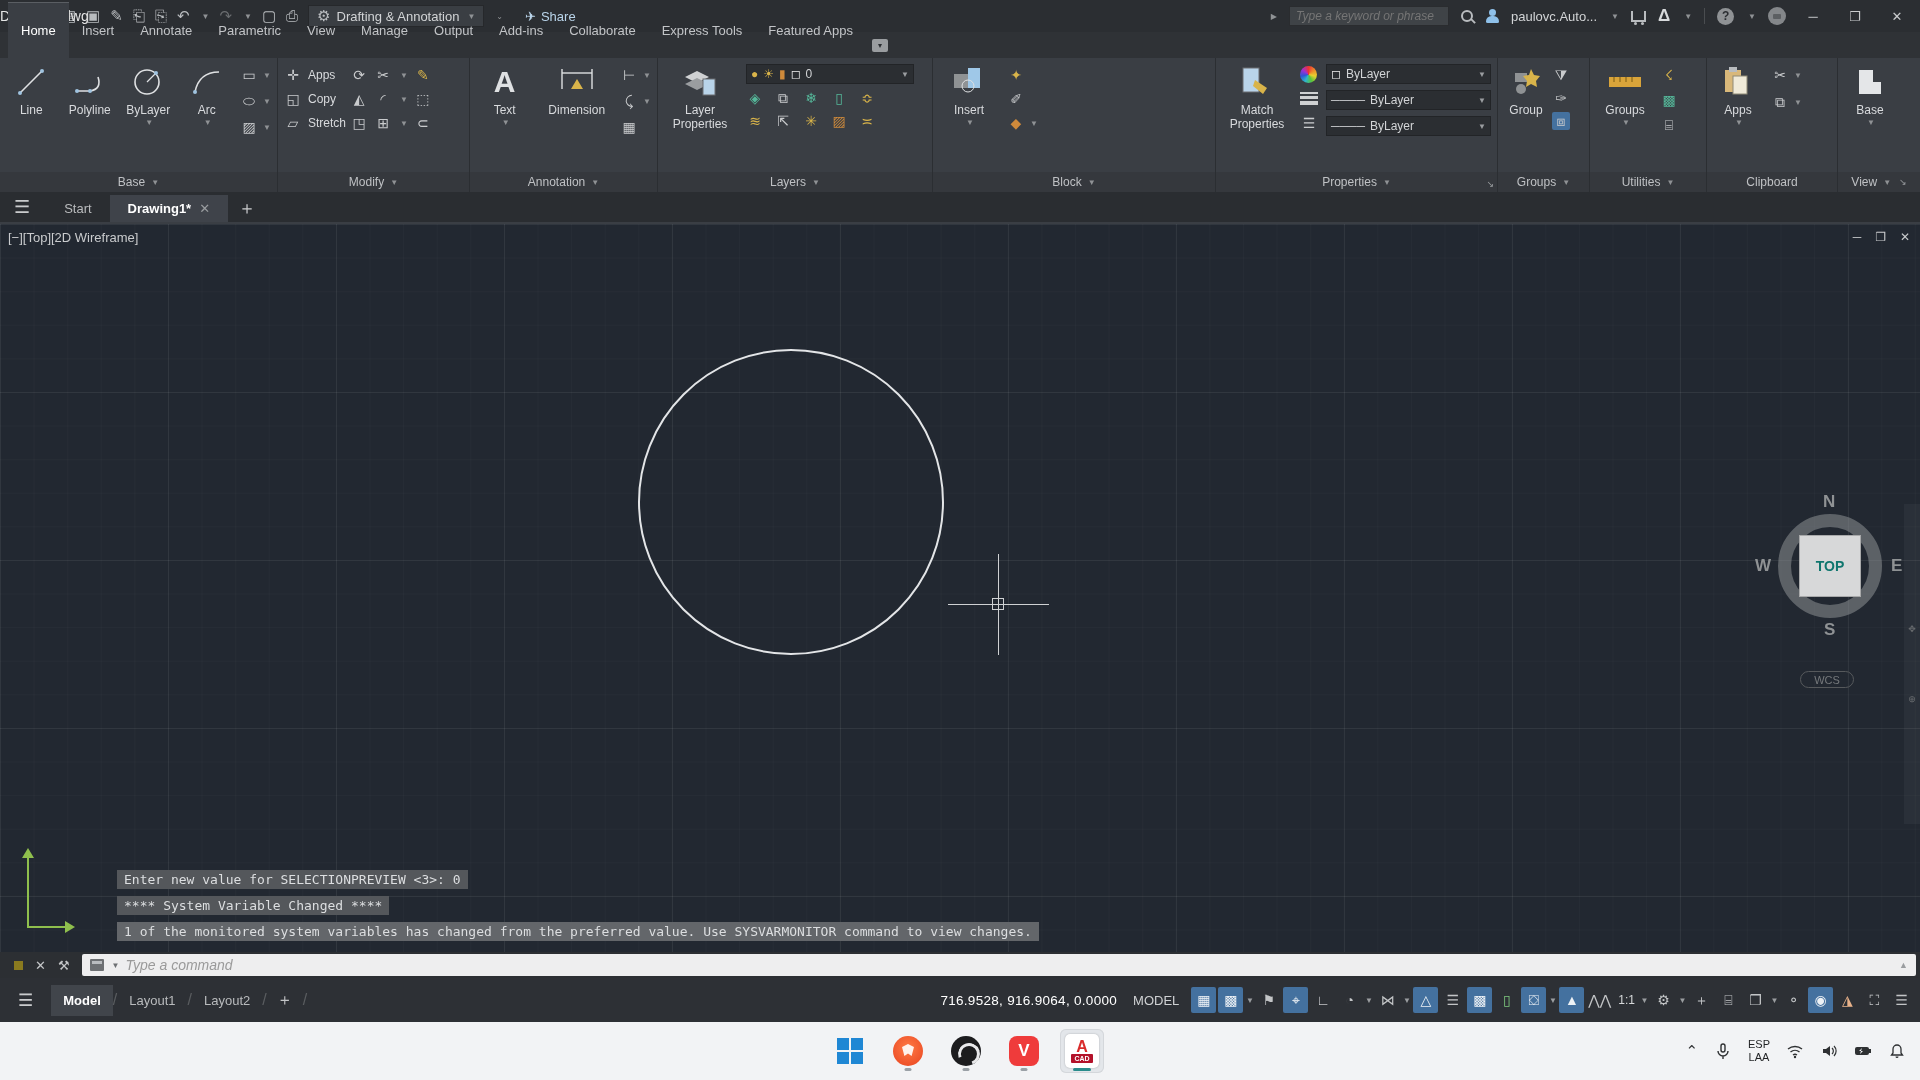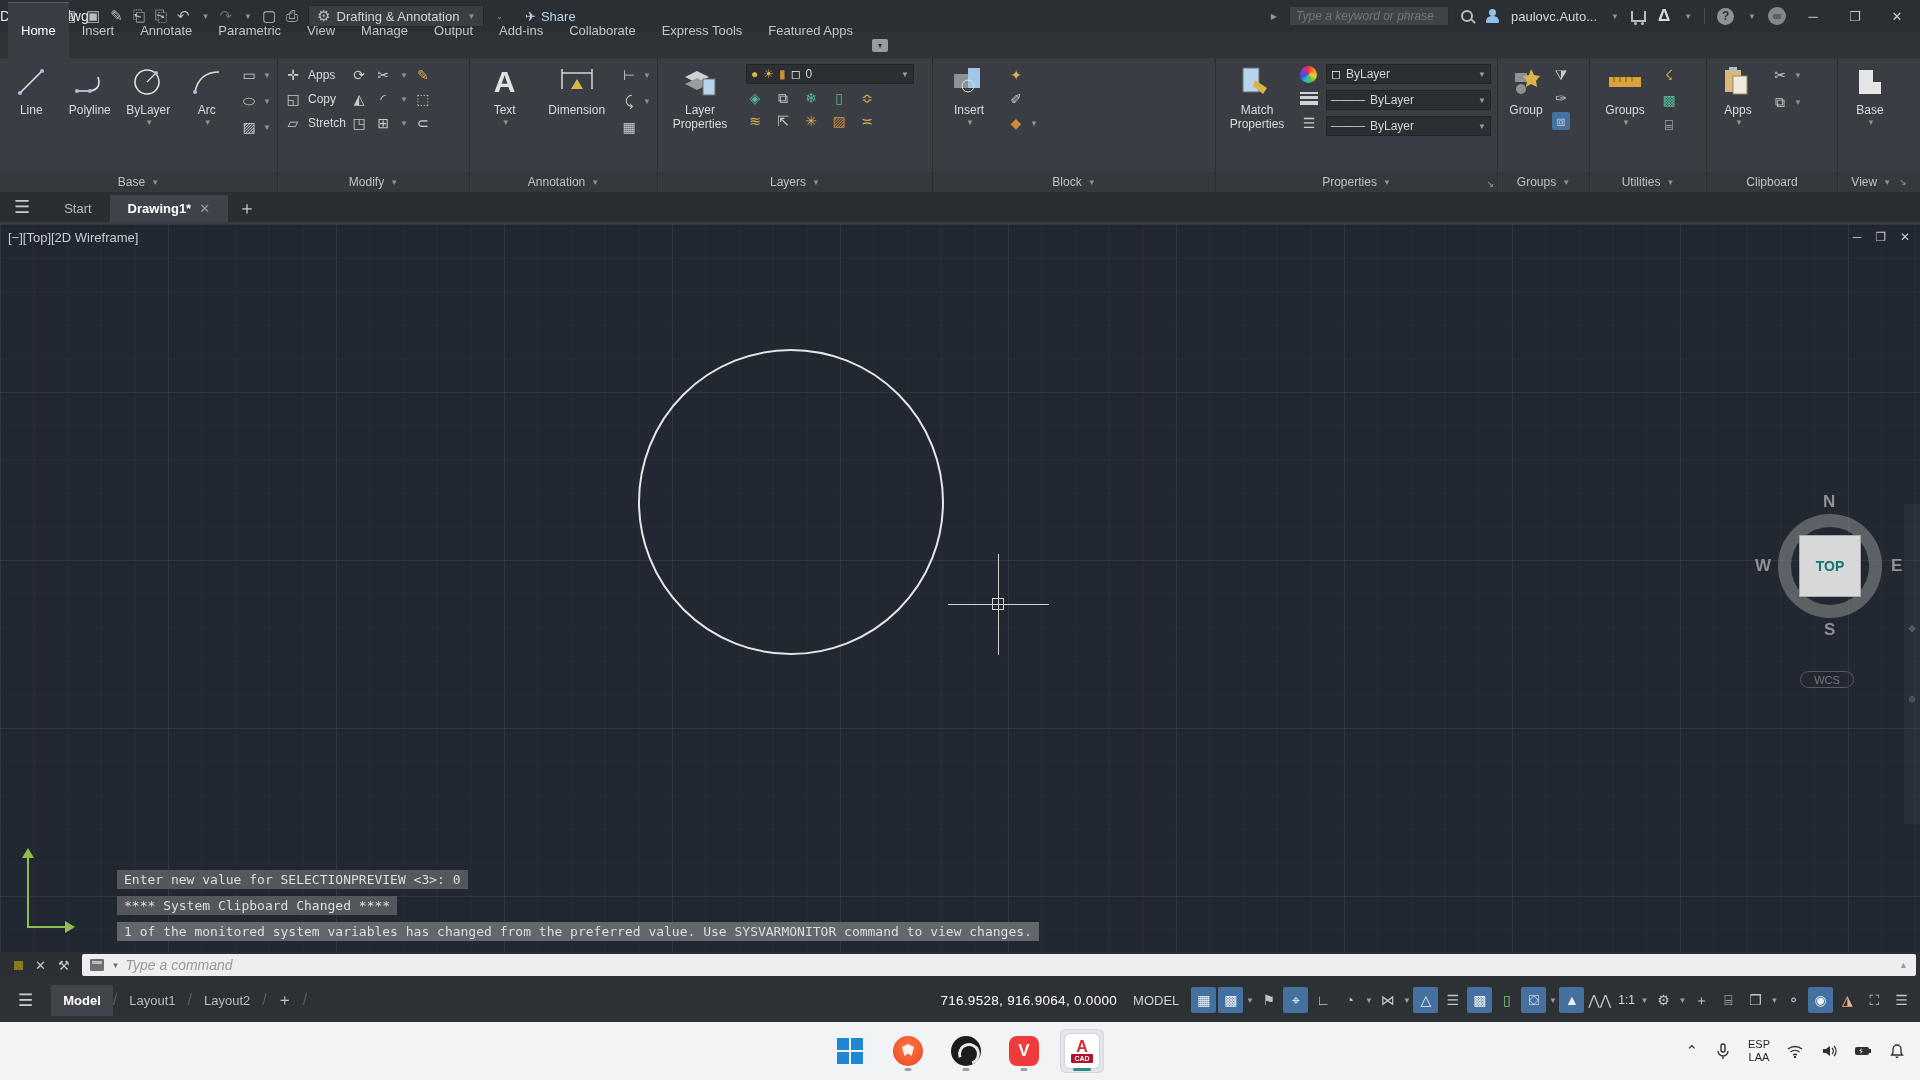--- a/index.html
+++ b/index.html
@@ -663,21 +663,21 @@
       <span>⊕</span>
     </div>
 
     <div class="ucs-ay"></div>
     <div class="ucs-y"></div>
     <div class="ucs-x"></div>
     <div class="ucs-ax"></div>
 
     <div class="cmdhist">
       <div>Enter new value for SELECTIONPREVIEW &lt;3&gt;: 0</div>
-      <div>**** System Clipboard Changed ****</div>
+      <div>**** System Variable Changed ****</div>
       <div>1 of the monitored system variables has changed from the preferred value. Use SYSVARMONITOR command to view changes.</div>
     </div>
   </div>
 
   <div class="cmdbar">
     <span class="grip-olive"></span>
     <span class="cmd-ctl">✕</span>
     <span class="cmd-ctl">⚒</span>
     <div class="cmdinput">
       <span class="cmd-ic"></span>

